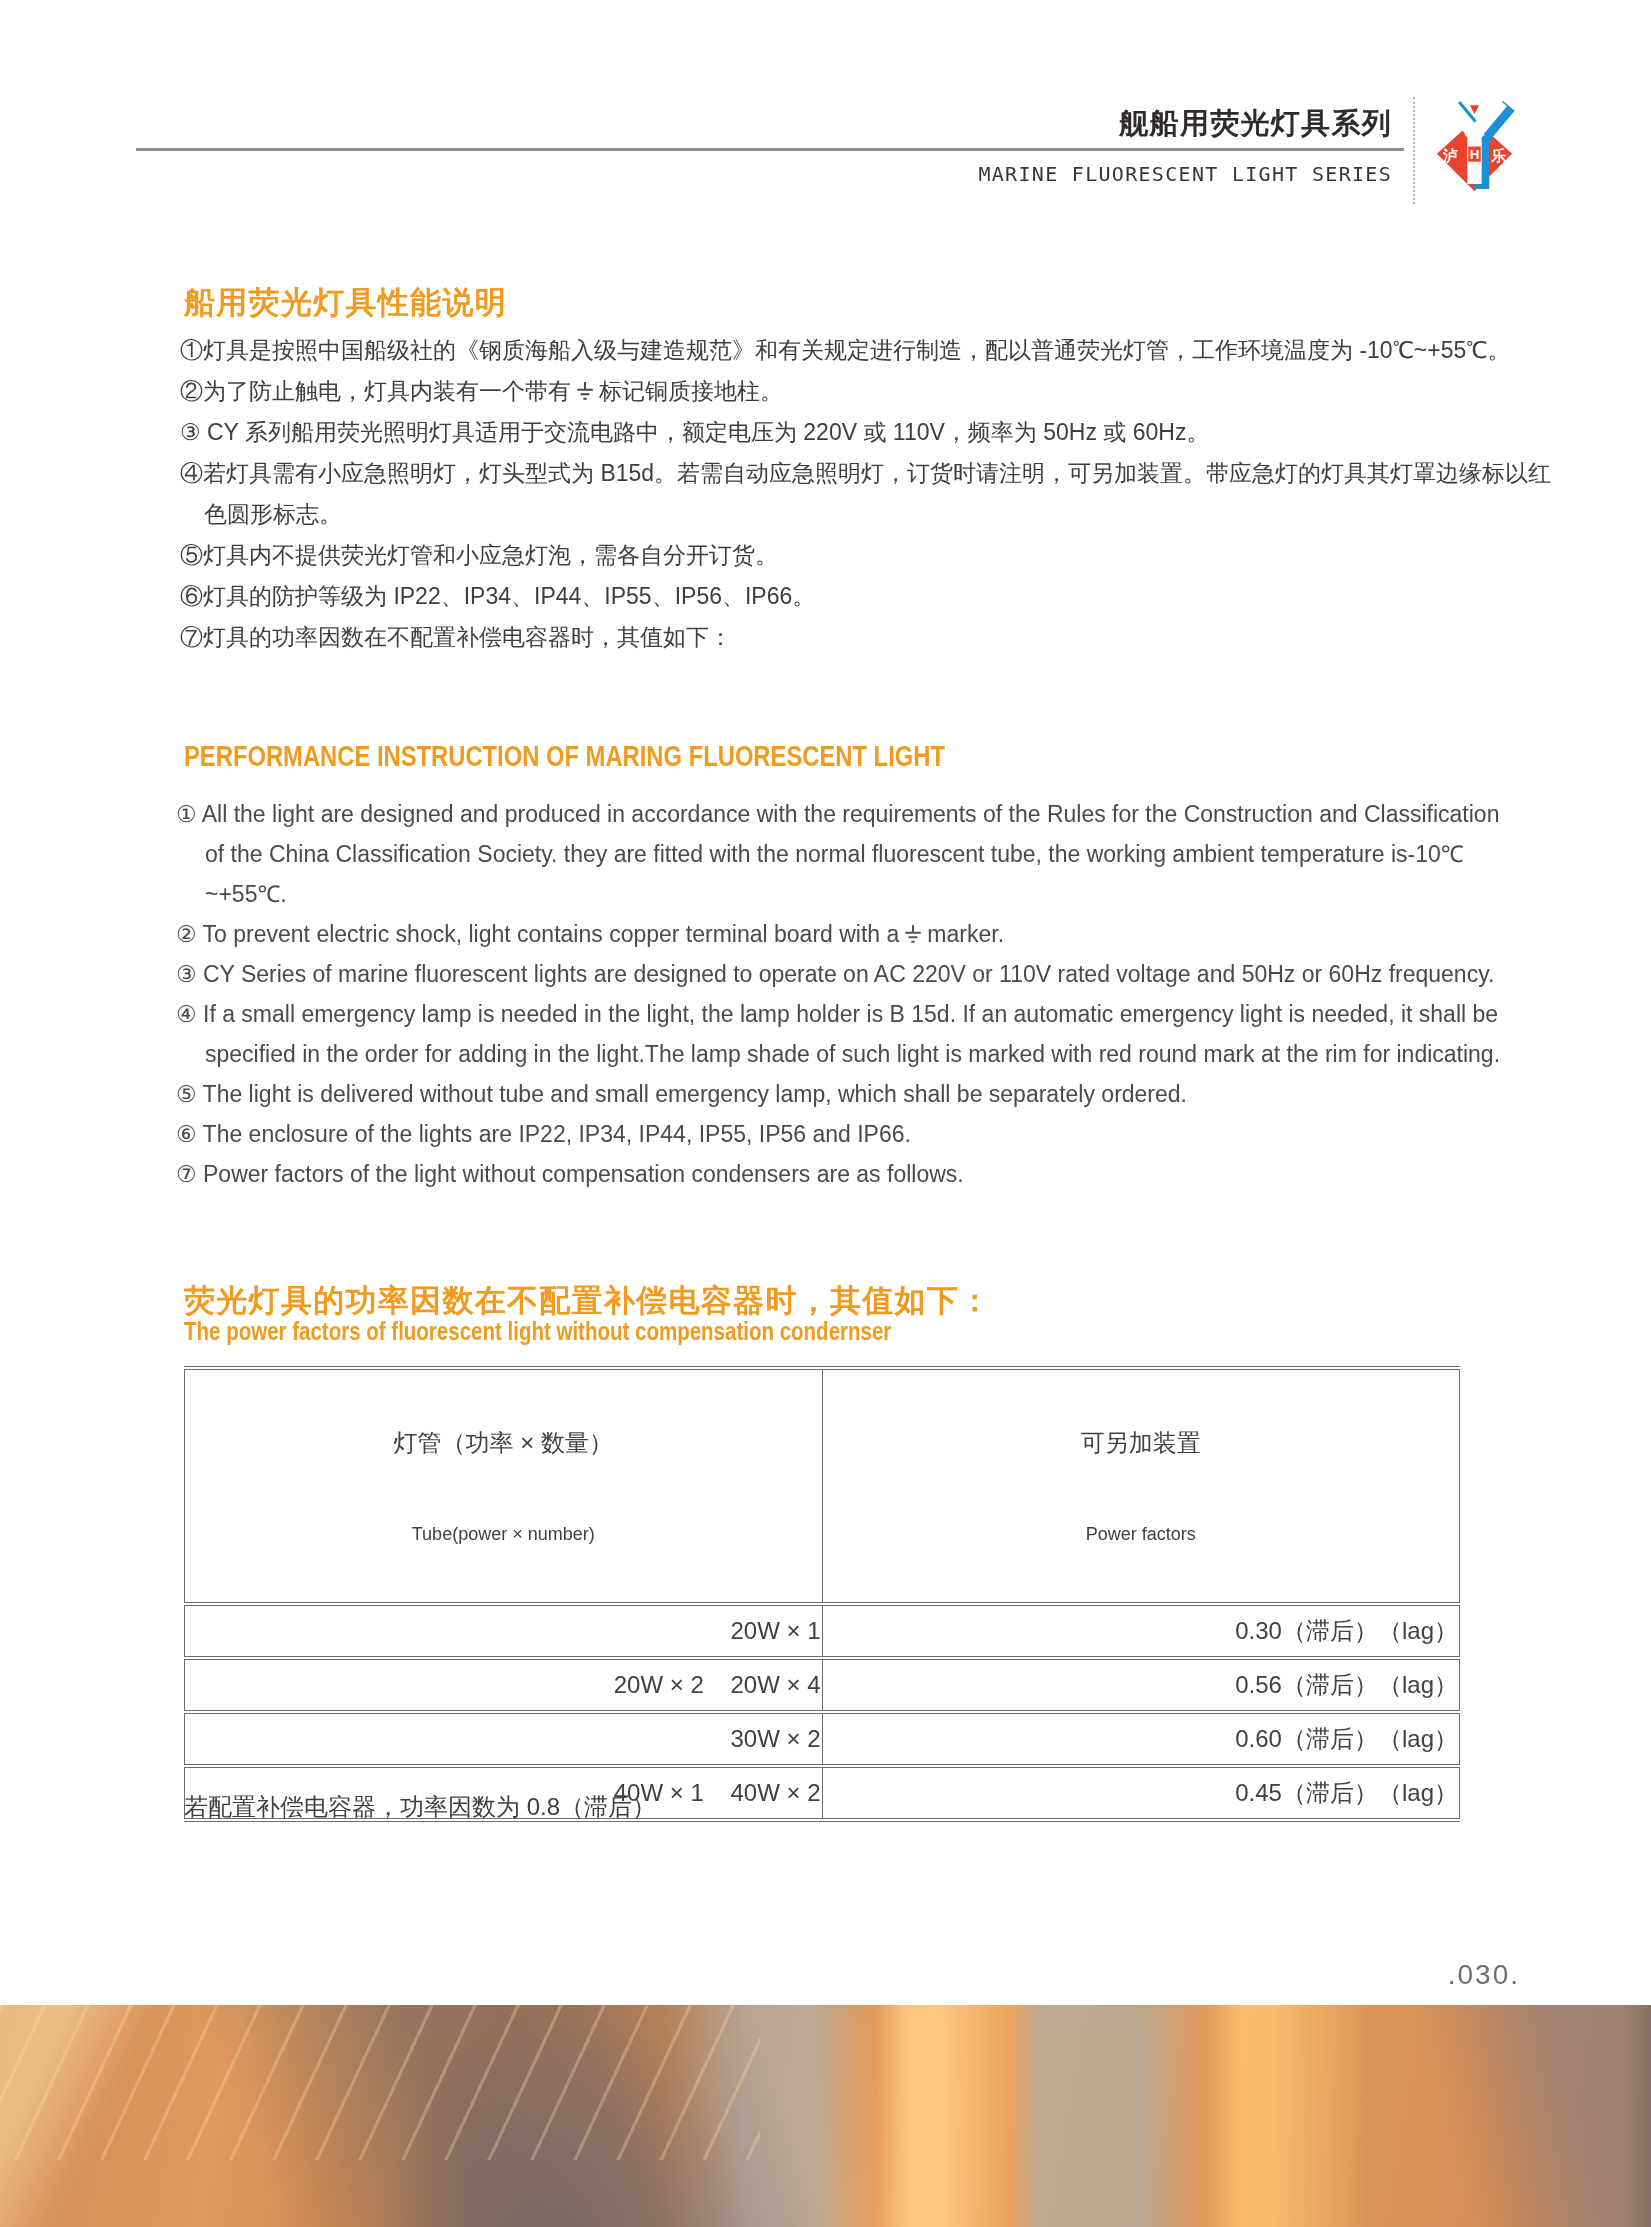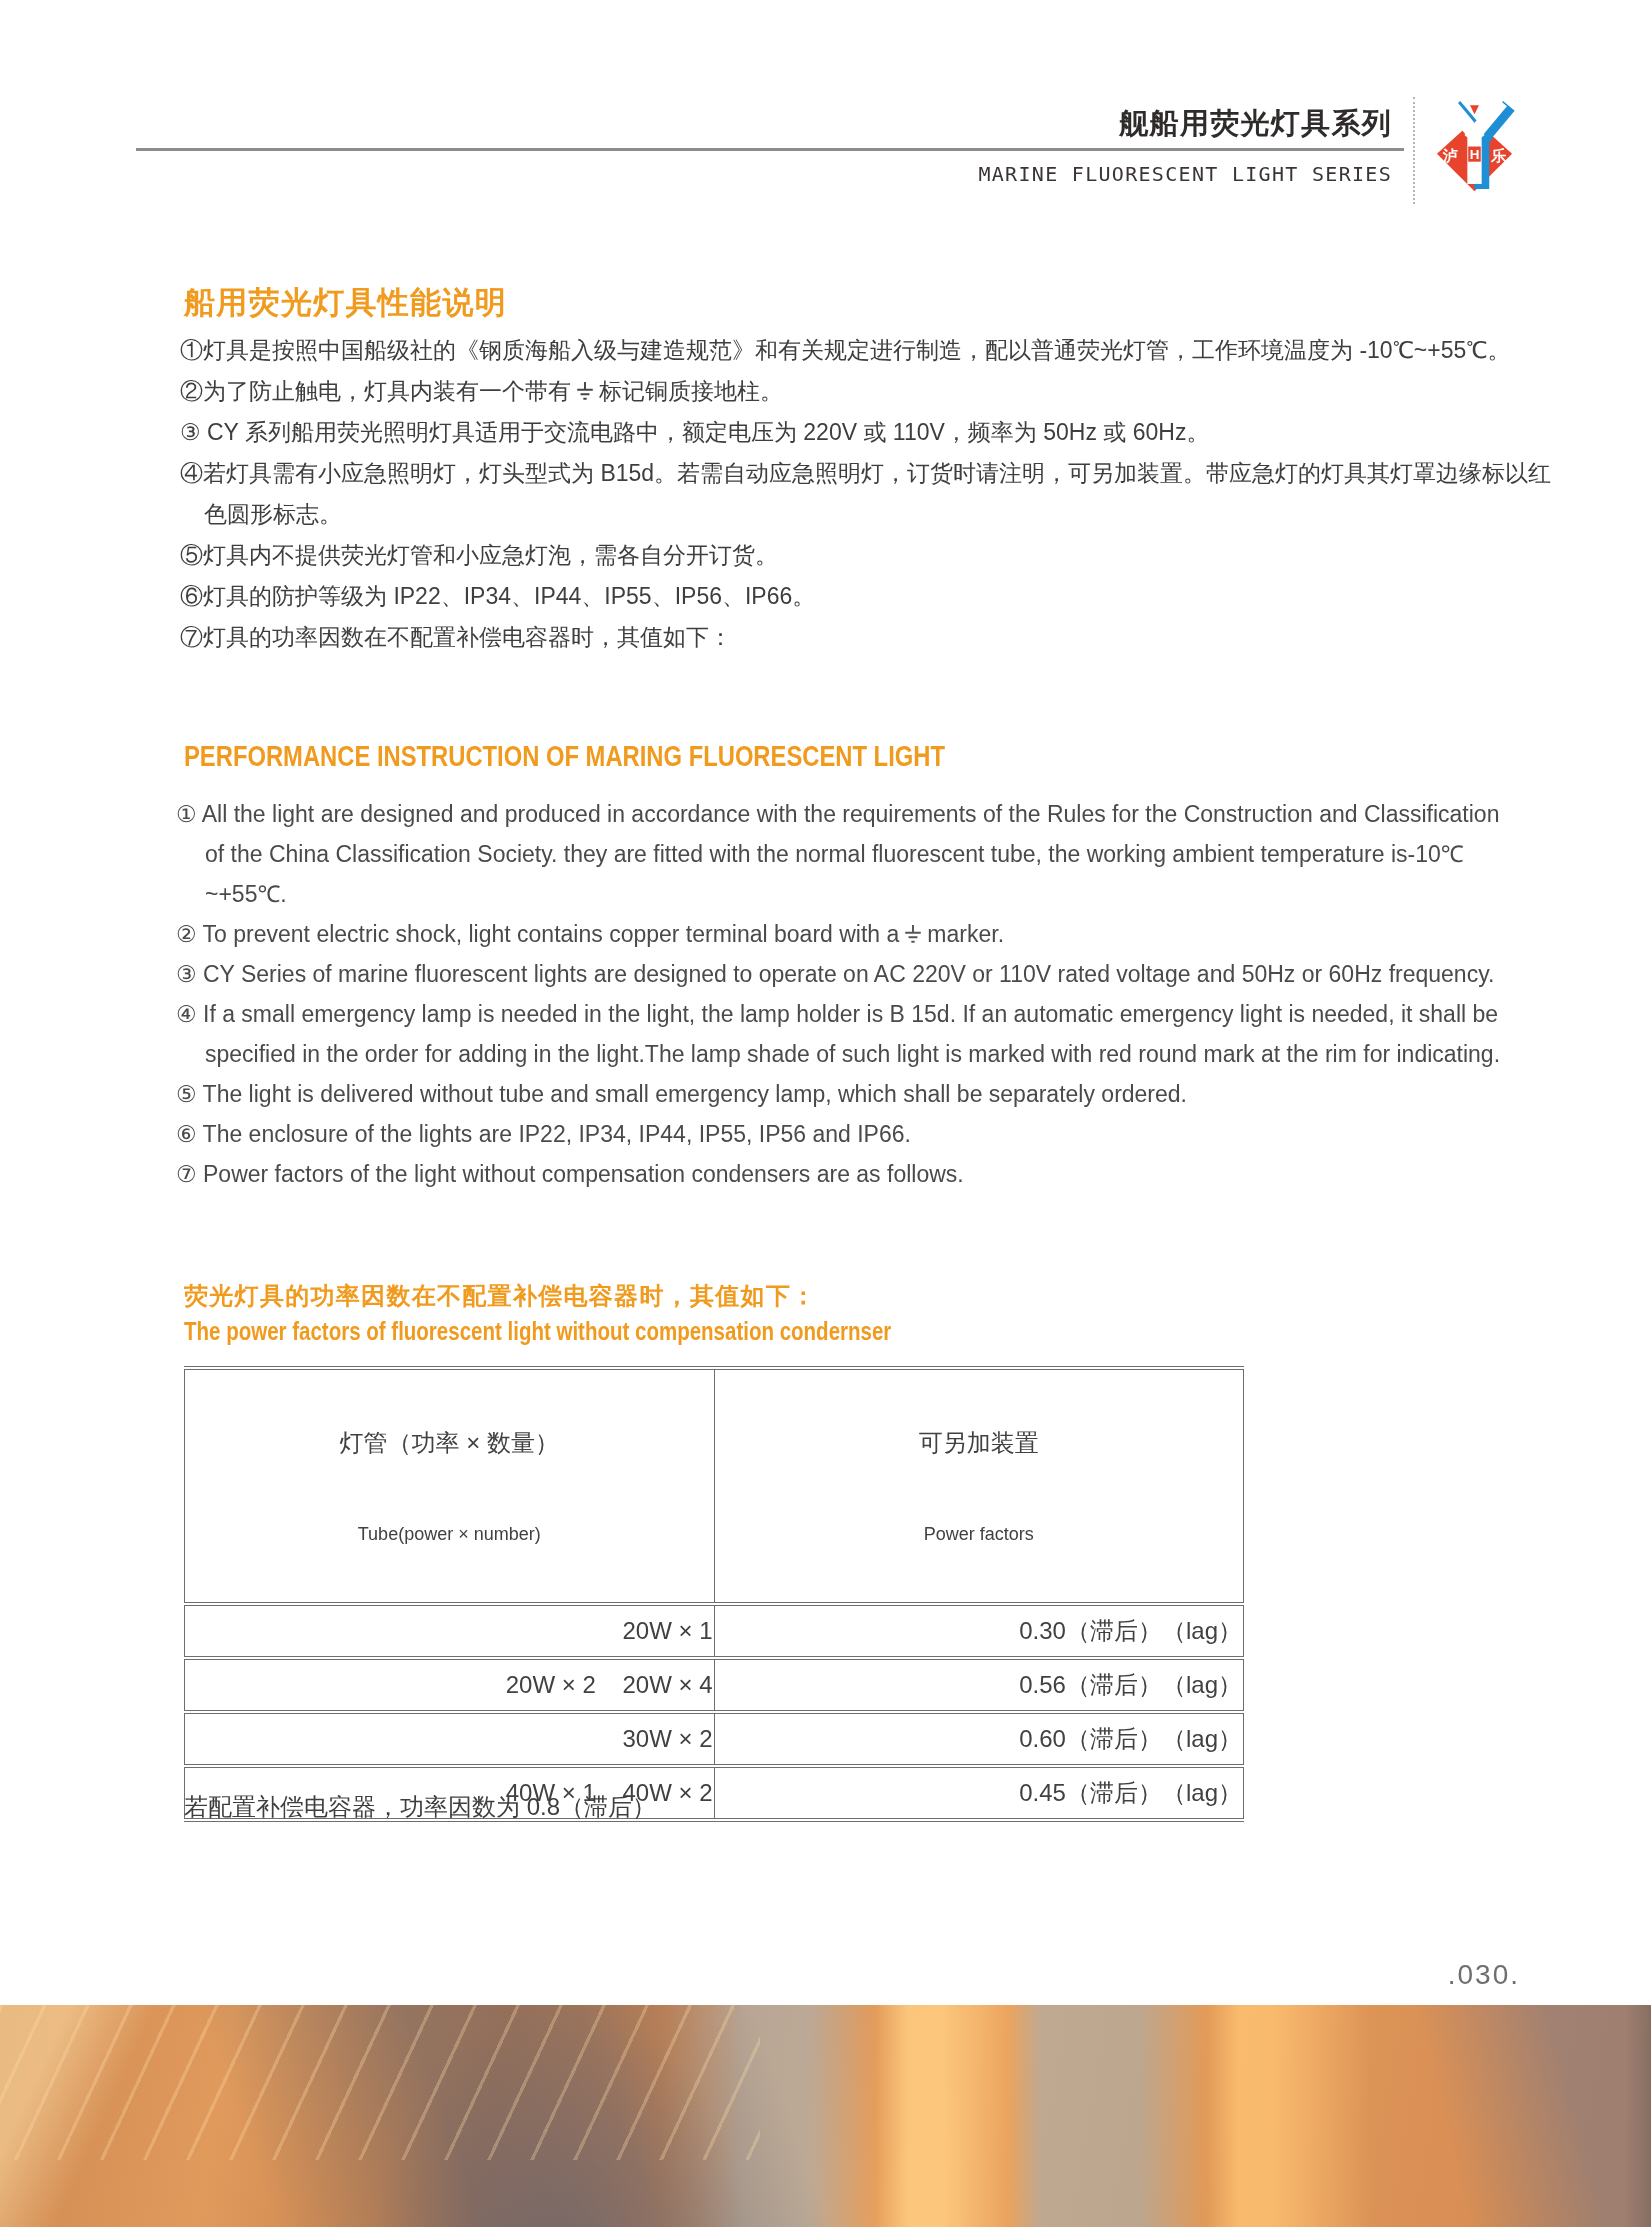--- a/index.html
+++ b/index.html
@@ -46,24 +46,24 @@
   }
   
   .cn-block{ position:absolute; left:180px; top:330px; width:1305px; }
   .cn-block .ln{ height:41px; line-height:41px; font-size:23px; color:#3e3e3e; white-space:nowrap;}
   .cn-block .wrap{ padding-left:24px; }
   .en-block{ position:absolute; left:176px; top:794px; width:1325px; }
   .en-block .ln{ height:40px; line-height:40px; font-size:23px; color:#4a4a4a; white-space:nowrap;}
   .en-block .wrap{ padding-left:29px; }
   .gnd{ width:20px; height:24px; vertical-align:-5.3px; margin:0 4px; display:inline-block;}
   
-  .pf-head-cn{ top:1280px; font-size:24px;}
+  .pf-head-cn{ top:1280px; font-size:31px;}
   .pf-head-en{ top:1317px; font-size:25px;}
   table.pf{
-    position:absolute; left:184px; top:1366px; width:1060px;
+    position:absolute; left:184px; top:1366px; width:1276px;
     border-collapse:collapse; table-layout:fixed;
   }
   table.pf td{
     border:1.3px solid #6d6d6d;
     border-top:4.7px double #6d6d6d;
     border-bottom:4.7px double #6d6d6d;
     text-align:center; vertical-align:middle;
     font-size:24px; color:#414141;
     white-space:pre;
   }

